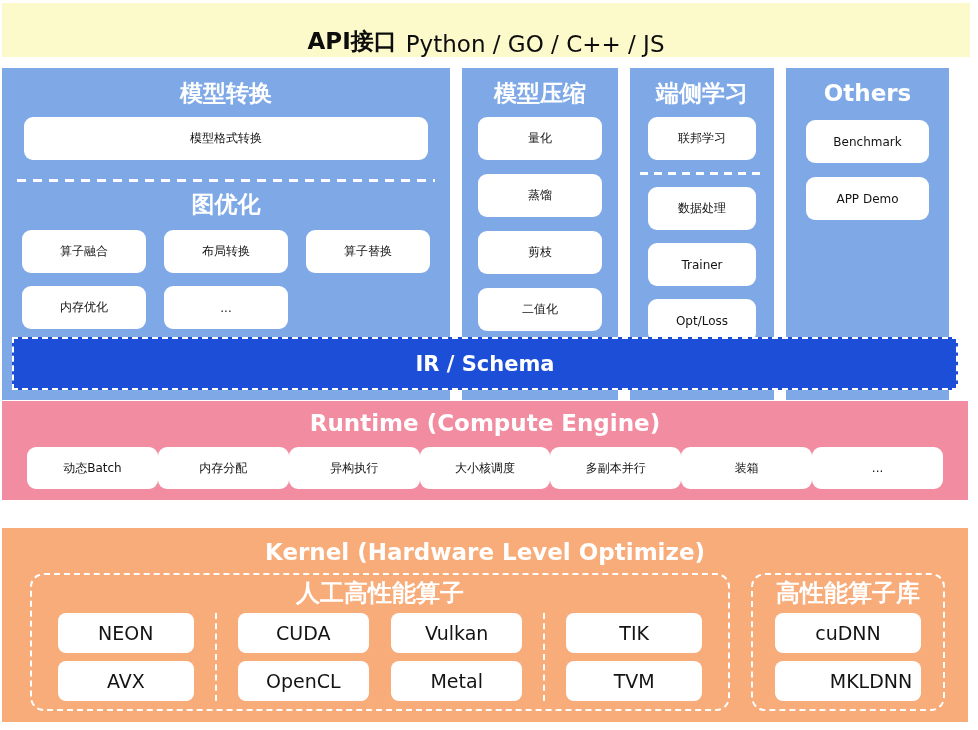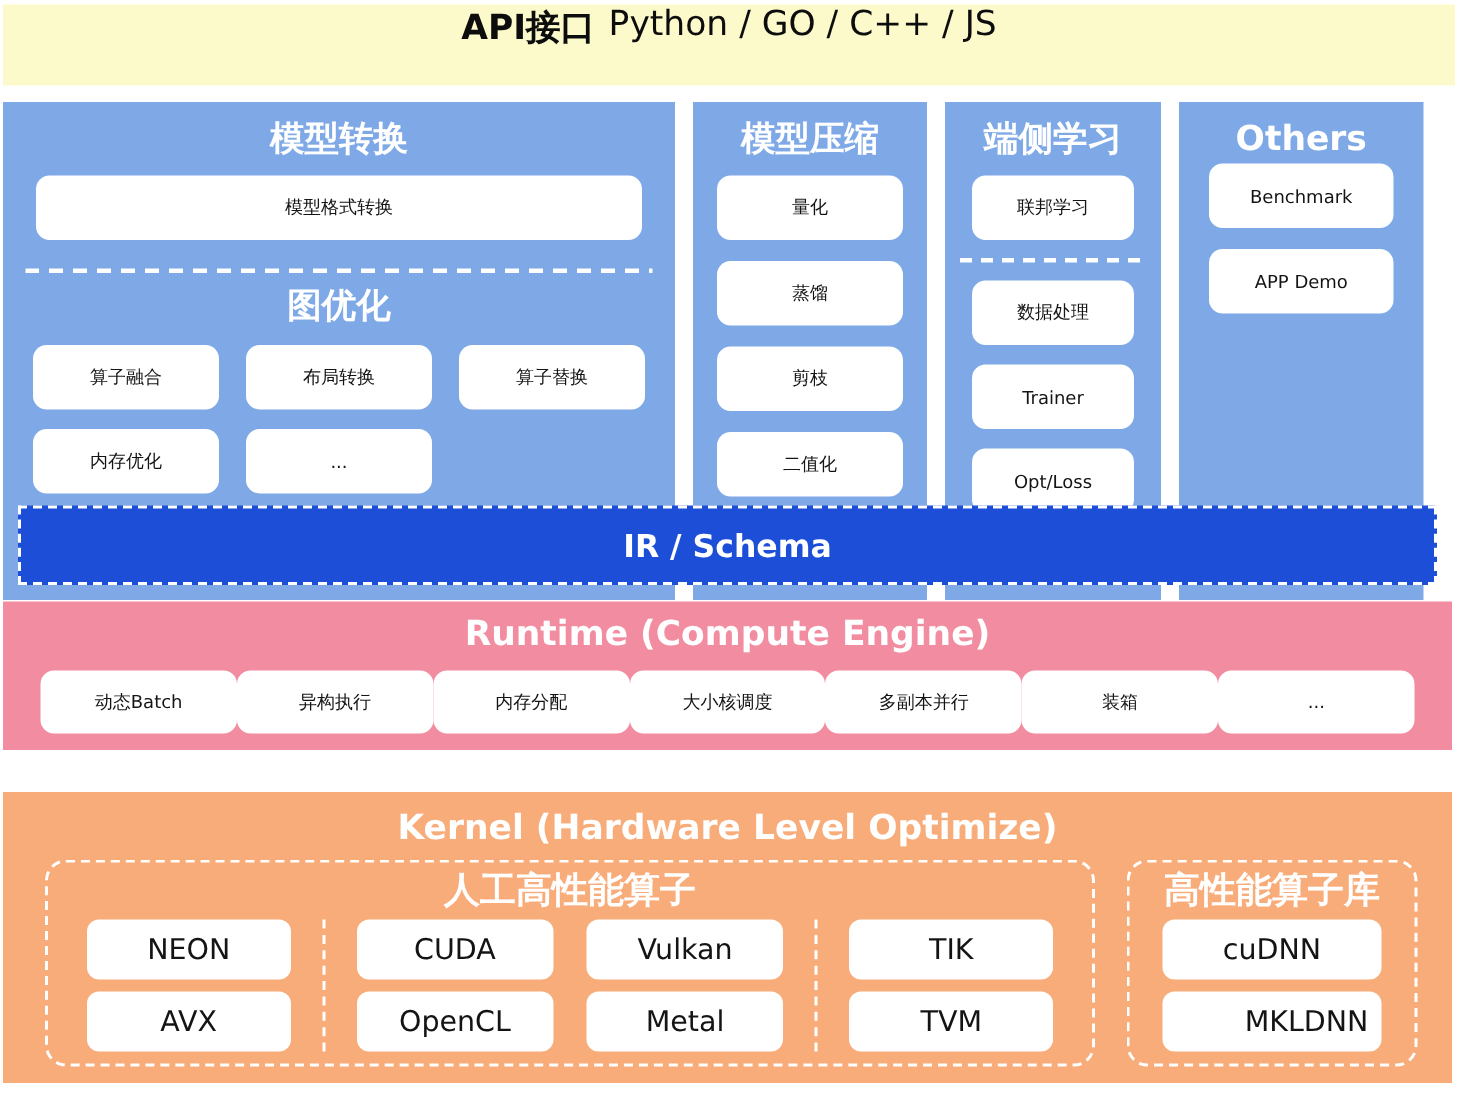--- a/index.html
+++ b/index.html
@@ -5,21 +5,21 @@
   html,body { margin:0; padding:0; background:#fff; }
   .canvas {
     position:relative; width:978px; height:730px; background:#ffffff;
     font-family:"DejaVu Sans","Liberation Sans",sans-serif; overflow:hidden;
     color:#111;
   }
 
   
   .api-bar {
     position:absolute; left:2px; top:3px; width:968px; height:54px;
-    background:#FCF9CA; display:flex; align-items:flex-start; justify-content:center;
+    background:#FCF9CA; display:flex; align-items:flex-end; justify-content:center;
     gap:9px; font-size:23px; color:#0d0d0d;
   }
   .api-title { font-weight:700; }
 
   
   .top-section { position:absolute; left:2px; top:68px; width:966px; height:332px; display:flex; gap:12px; }
   .col { background:#7EA9E6; }
   .col1 { width:448px; } .col2 { width:156px; } .col3 { width:144px; } .col4 { width:163px; }
 
   .col-header { margin-top:10px; text-align:center; color:#fff; font-weight:700; font-size:23px; height:30px; line-height:30px; }
@@ -37,21 +37,21 @@
   .box-row.second { margin-top:13px; }
 
   .col2 .box { margin:9px 16px 0; }
   .col2 .box + .box { margin-top:14px; }
 
   .col3 .box { margin:9px 18px 0; }
   .col3 .hdash { margin:12px 10px 0; background:repeating-linear-gradient(90deg,#fff 0 8px,rgba(255,255,255,0) 8px 14px); }
   .col3 .hdash + .box { margin-top:12px; }
   .col3 .box + .box { margin-top:13px; }
 
-  .col4 .box { margin:1px 20px 0; }
+  .col4 .box { margin:12px 20px 0; }
   .col4 .box + .box { margin-top:14px; }
 
   
   .ir-bar {
     position:absolute; left:12px; top:337px; width:946px; height:53px; box-sizing:border-box;
     background:#1d4ed8; border:2px dashed #fff;
     display:flex; align-items:center; justify-content:center;
     color:#fff; font-weight:700; font-size:21px;
   }
 
@@ -133,22 +133,22 @@
   </div>
 
   <div class="ir-bar">
     <span>IR / Schema</span>
   </div>
 
   <div class="runtime">
     <div class="band-header">Runtime (Compute Engine)</div>
     <div class="runtime-boxes">
       <div class="box">动态Batch</div>
+      <div class="box">内存分配</div>
       <div class="box">异构执行</div>
-      <div class="box">内存分配</div>
       <div class="box">大小核调度</div>
       <div class="box">多副本并行</div>
       <div class="box">装箱</div>
       <div class="box">...</div>
     </div>
   </div>
 
   <div class="kernel">
     <div class="band-header">Kernel (Hardware Level Optimize)</div>
 

